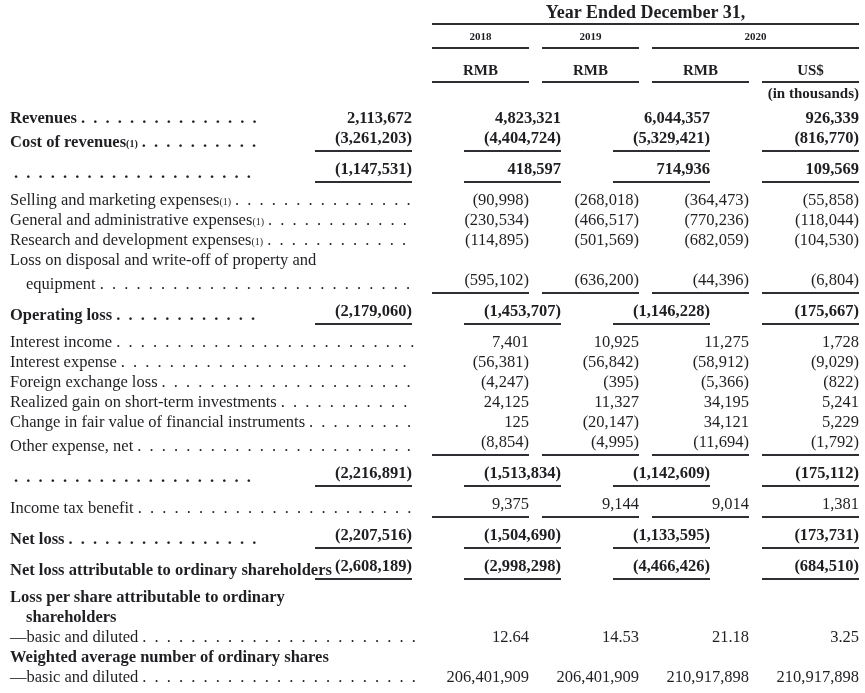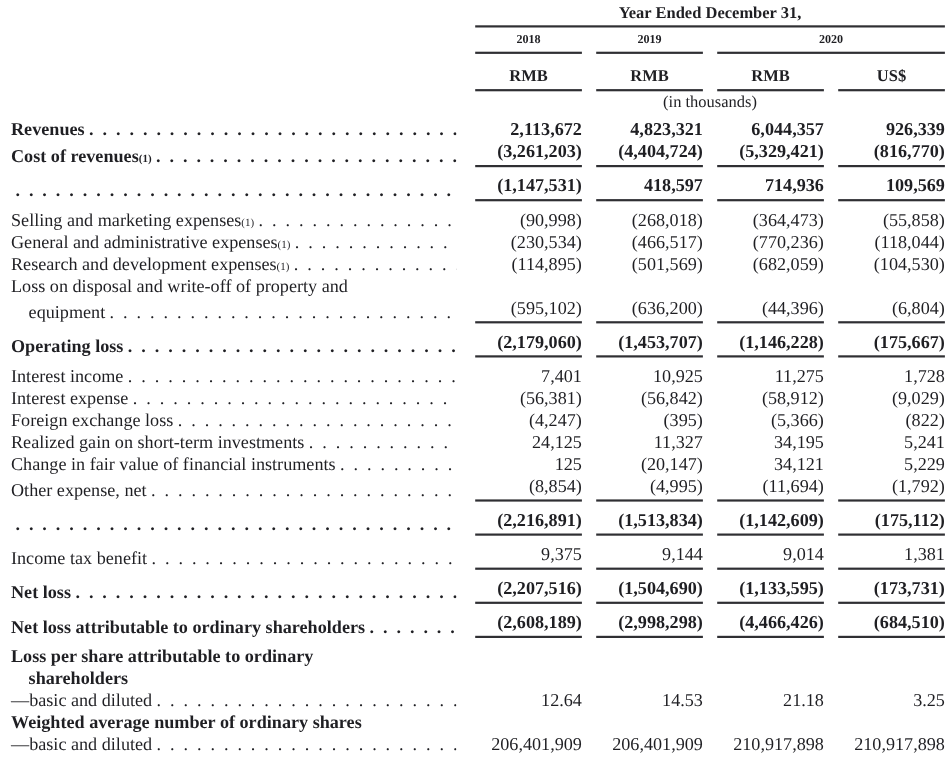--- a/index.html
+++ b/index.html
@@ -19,21 +19,21 @@
   }
 
   
   .hrow { display: flex; }
   .lspace { flex: 1; }
   .harea { width: 440px; display: flex; justify-content: flex-end; }
   .htitle {
     width: 427px;
     text-align: center;
     font-weight: bold;
-    font-size: 15px;
+    font-size: 18px;
     line-height: 18px;
     padding-bottom: 2px;
     border-bottom: 2px solid #2f2f33;
   }
   .ycell {
     width: 97px;
     margin-left: 13px;
     text-align: center;
     font-weight: bold;
     font-size: 11px;
@@ -49,36 +49,36 @@
     text-align: center;
     font-weight: bold;
     font-size: 15px;
     line-height: 17px;
     margin-top: 13px;
     padding-bottom: 2px;
     border-bottom: 2px solid #2f2f33;
   }
   .note {
     width: 427px;
-    text-align: center;
-    font-weight: normal;
+    text-align: right;
+    font-weight: bold;
     font-size: 15px;
     line-height: 17px;
     margin-top: 2px;
   }
 
   
   #rows { margin-top: 6px; }
   .row {
     display: flex;
     align-items: flex-end;
     font-size: 16.5px;
     line-height: 20px;
   }
-  .row.bold { font-weight: bold; }
+  .row.bold { font-weight: bold; gap: 39px; }
   .row.gap { margin-top: 7px; }
   .label-col {
     flex: 1;
     min-width: 0;
     display: flex;
     align-items: baseline;
   }
   .label-col.indent { padding-left: 16px; }
   .lbl { white-space: nowrap; }
   sup.ftn {

